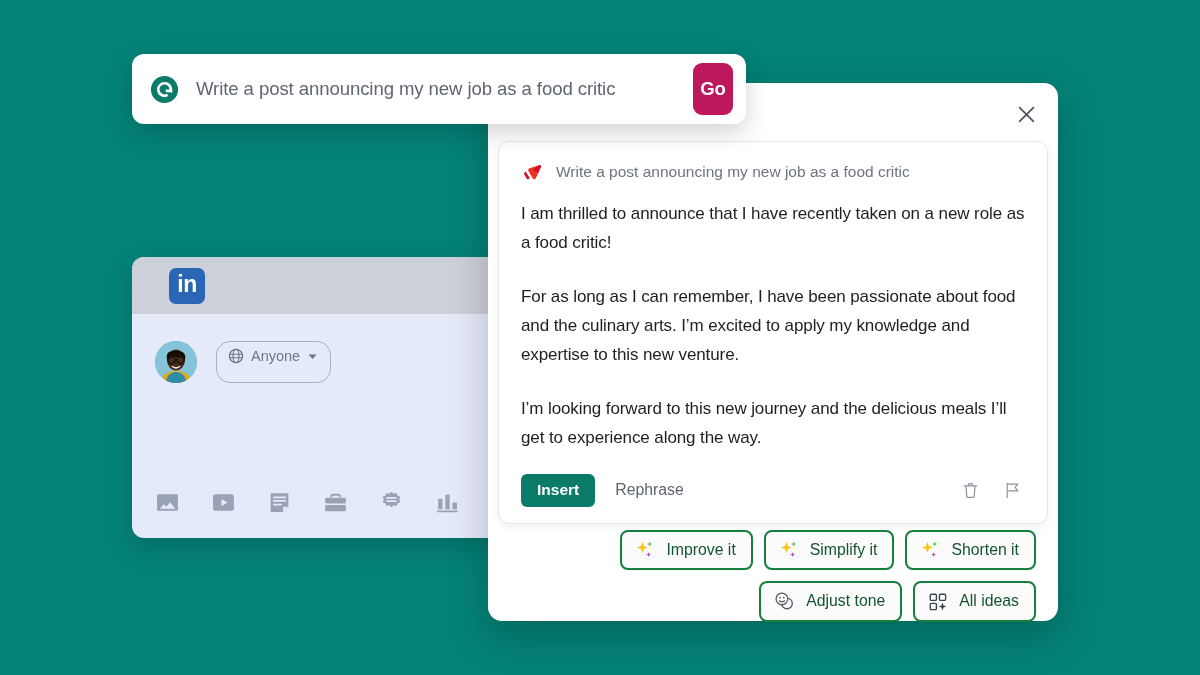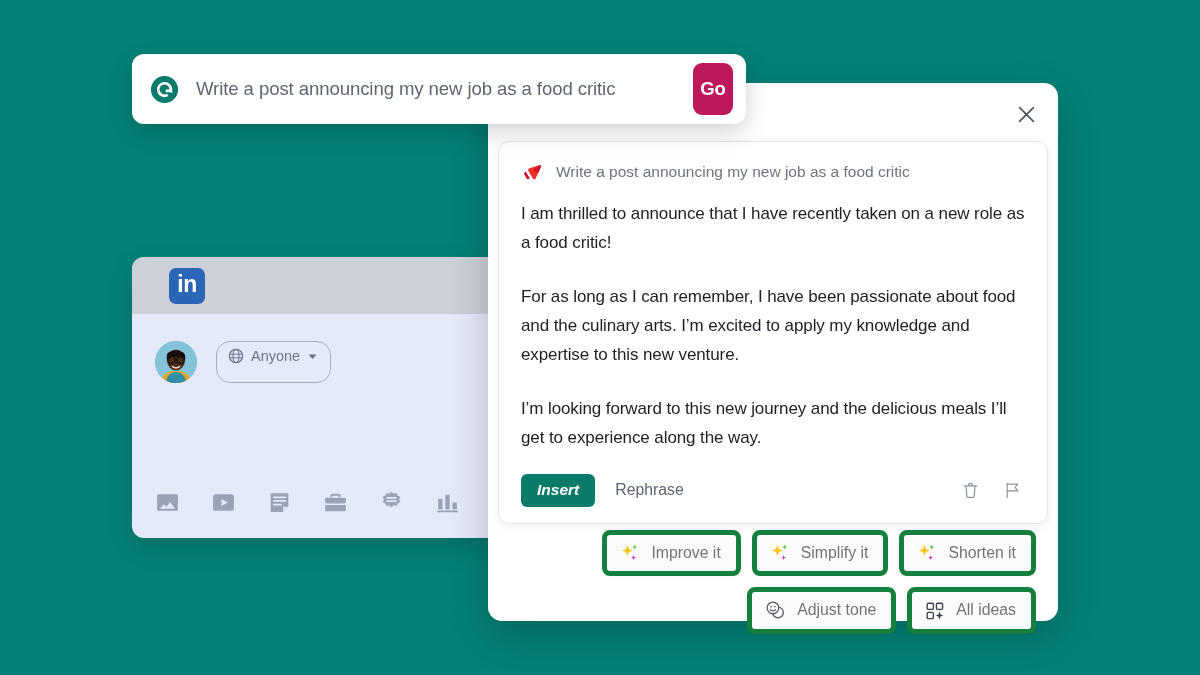--- a/index.html
+++ b/index.html
@@ -155,21 +155,20 @@
     background: #0b7b69;
     color: #ffffff;
     border: none;
     border-radius: 6px;
     font-family: inherit;
     font-size: 15.5px;
     font-weight: bold;
     padding: 8px 16px 9px 16px;
     cursor: pointer;
     line-height: 1;
-    font-style: italic;
   }
   .rephrase-btn {
     background: none;
     border: none;
     font-family: inherit;
     color: #5c636e;
     font-size: 15.8px;
     margin-left: 20px;
     cursor: pointer;
     padding: 0;
@@ -197,25 +196,25 @@
     justify-content: flex-end;
     gap: 11px;
     margin-bottom: 11px;
   }
   .chip-row:last-child { margin-bottom: 0; }
   .chip {
     display: flex;
     align-items: center;
     gap: 11px;
     background: #fbfbfc;
-    border: 5px solid #15803d;
+    border: 2px solid #15803d;
     border-radius: 8px;
     padding: 8px 15px 8px 13px;
     font-size: 15.8px;
-    color: #737373;
+    color: #14532d;
     cursor: pointer;
     font-family: inherit;
     line-height: 1;
     box-shadow: 0 1px 2px rgba(16,24,40,0.04);
   }
   .chip span { line-height: 1.2; }
 
   
   .prompt-bar {
     position: absolute;

